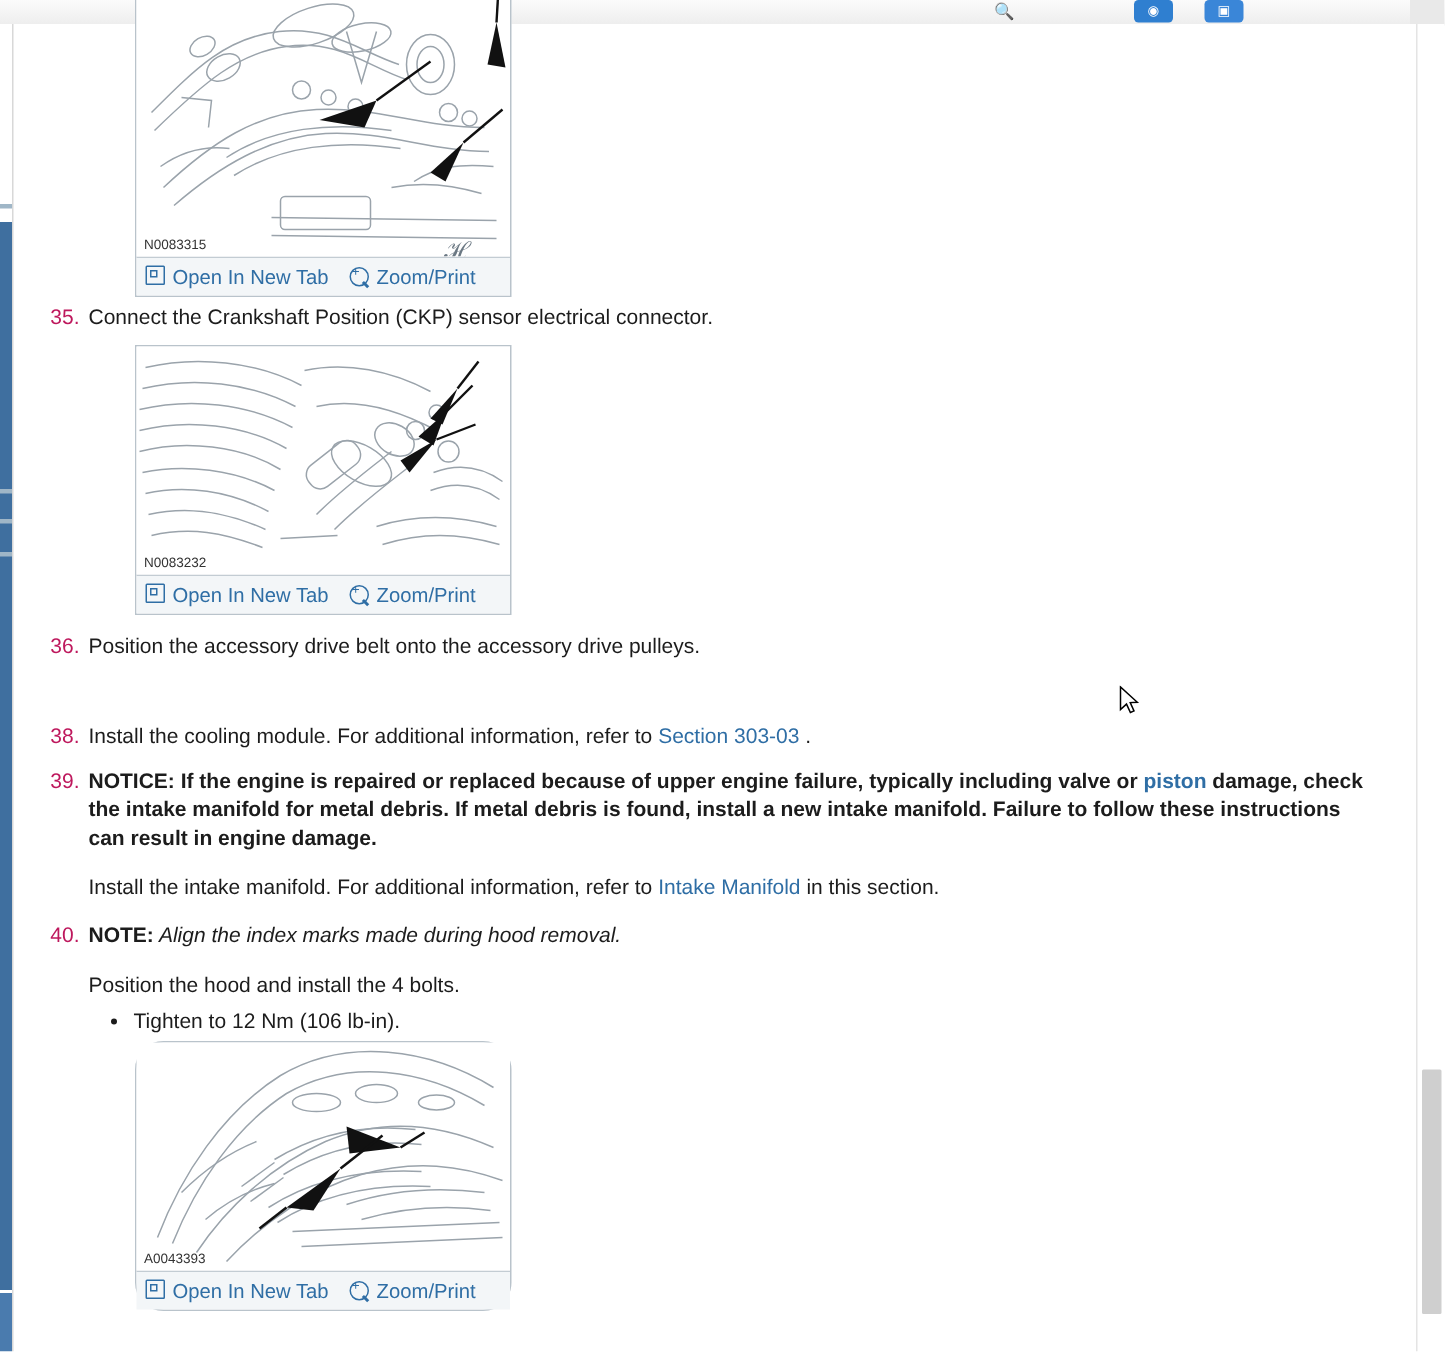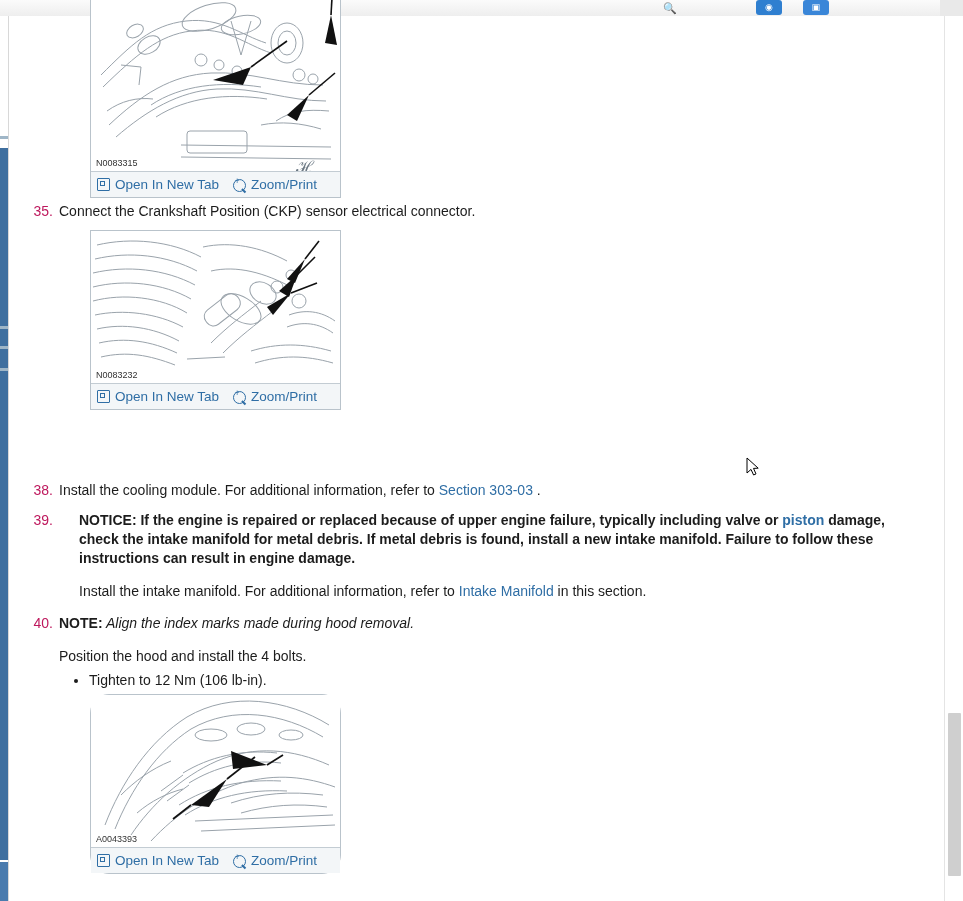--- a/index.html
+++ b/index.html
@@ -160,21 +160,21 @@
     height: 26px;
     border-top: 1px solid #c3ccd3;
     background: #f3f6f8;
     display: flex;
     align-items: center;
     padding-left: 6px;
     box-sizing: border-box;
   }
   .figure .fig-link {
     display: inline-flex;
-    align-items: center;
+    align-items: flex-start;
     color: #2f6ea5;
     font-size: 13.5px;
     cursor: pointer;
     margin-right: 14px;
     white-space: nowrap;
   }
   .figure .fig-link .ico {
     width: 13px; height: 13px;
     margin-right: 5px;
     display: inline-block;
@@ -417,28 +417,32 @@
           <span class="ico ico-newtab"></span>
           <span>Open In New Tab</span>
         </span>
         <span class="fig-link">
           <span class="ico ico-zoom"></span>
           <span>Zoom/Print</span>
         </span>
       </div>
     </div>
 
+    <div class="step" style="left:22px; top:405px; width:890px;">
+      <span class="num">36.</span>
+      <span class="body">Position the accessory drive belt onto the accessory drive pulleys.</span>
+    </div>
 
 
     <div class="step" style="left:22px; top:465px; width:890px;">
       <span class="num">38.</span>
       <span class="body"><span>Install the cooling module. For additional information, refer to </span><span class="link">Section  303-03</span><span> .</span></span>
     </div>
 
-    <div class="step" style="left:22px; top:495px; width:890px;gap:20px;">
+    <div class="step" style="left:22px; top:495px; width:890px;">
       <span class="num">39.</span>
       <span class="body">
         <span class="notice-text"><span>NOTICE:</span><span> If the engine is repaired or replaced because of upper engine failure, typically including valve or </span><span class="link">piston</span><span> damage, check the intake manifold for metal debris. If metal debris is found, install a new intake manifold. Failure to follow these instructions can result in engine damage.</span></span>
         <div class="sub-para"><span>Install the intake manifold. For additional information, refer to </span><span class="link">Intake Manifold</span><span> in this section.</span></div>
       </span>
     </div>
 
     <div class="step" style="left:22px; top:598px; width:890px;">
       <span class="num">40.</span>
       <span class="body">

